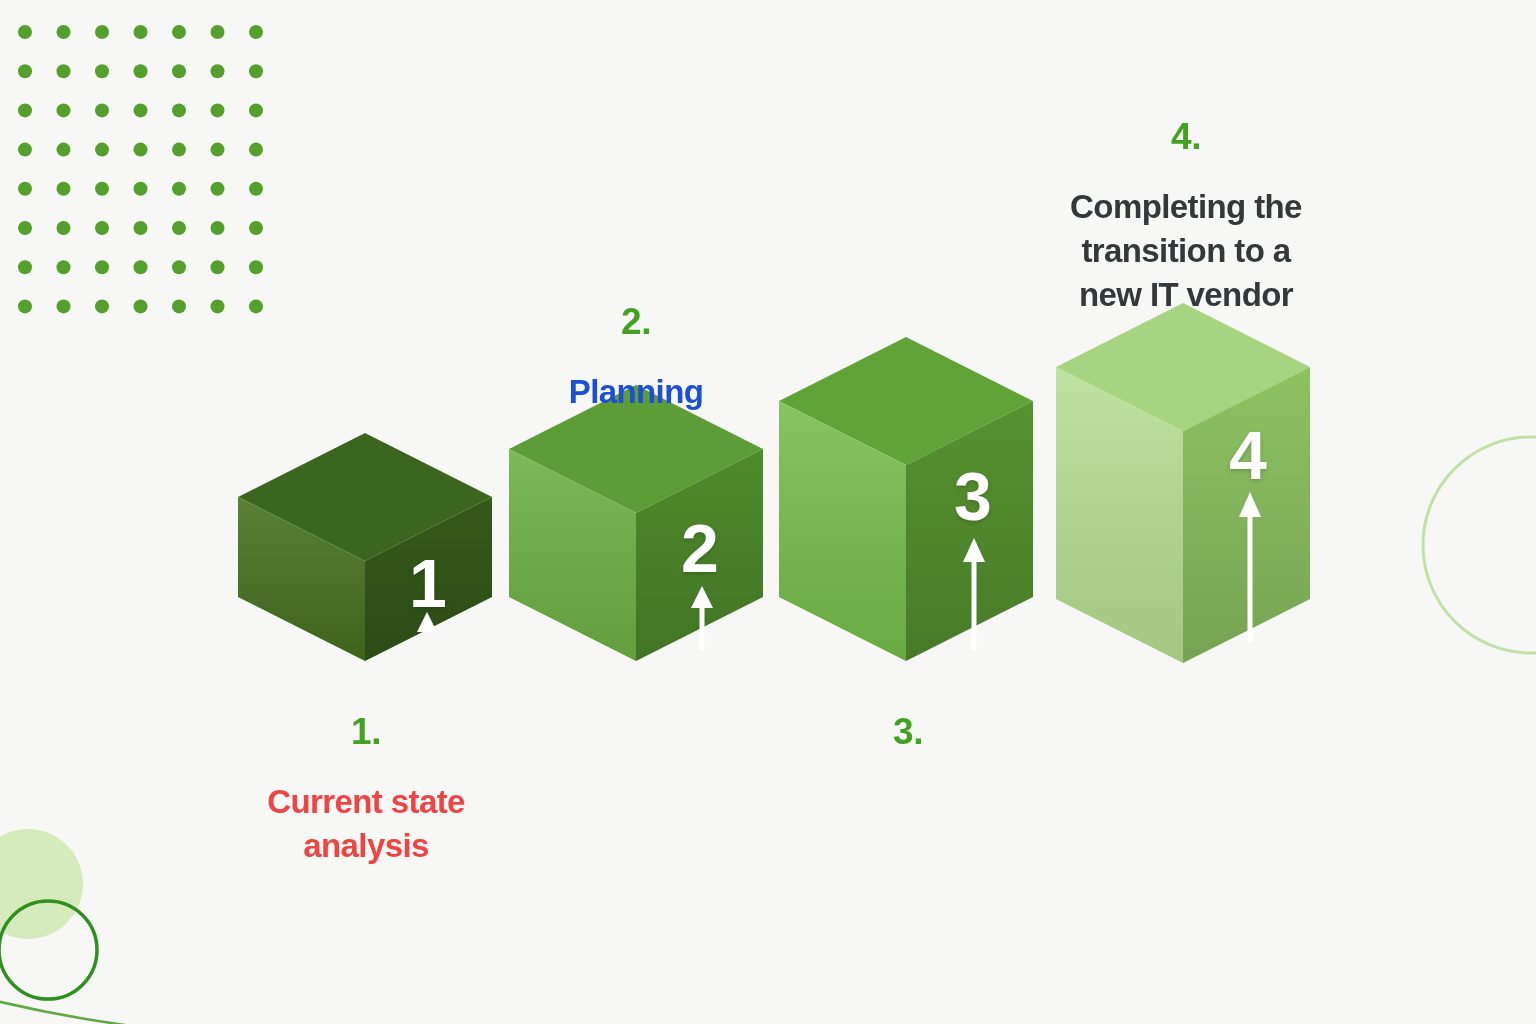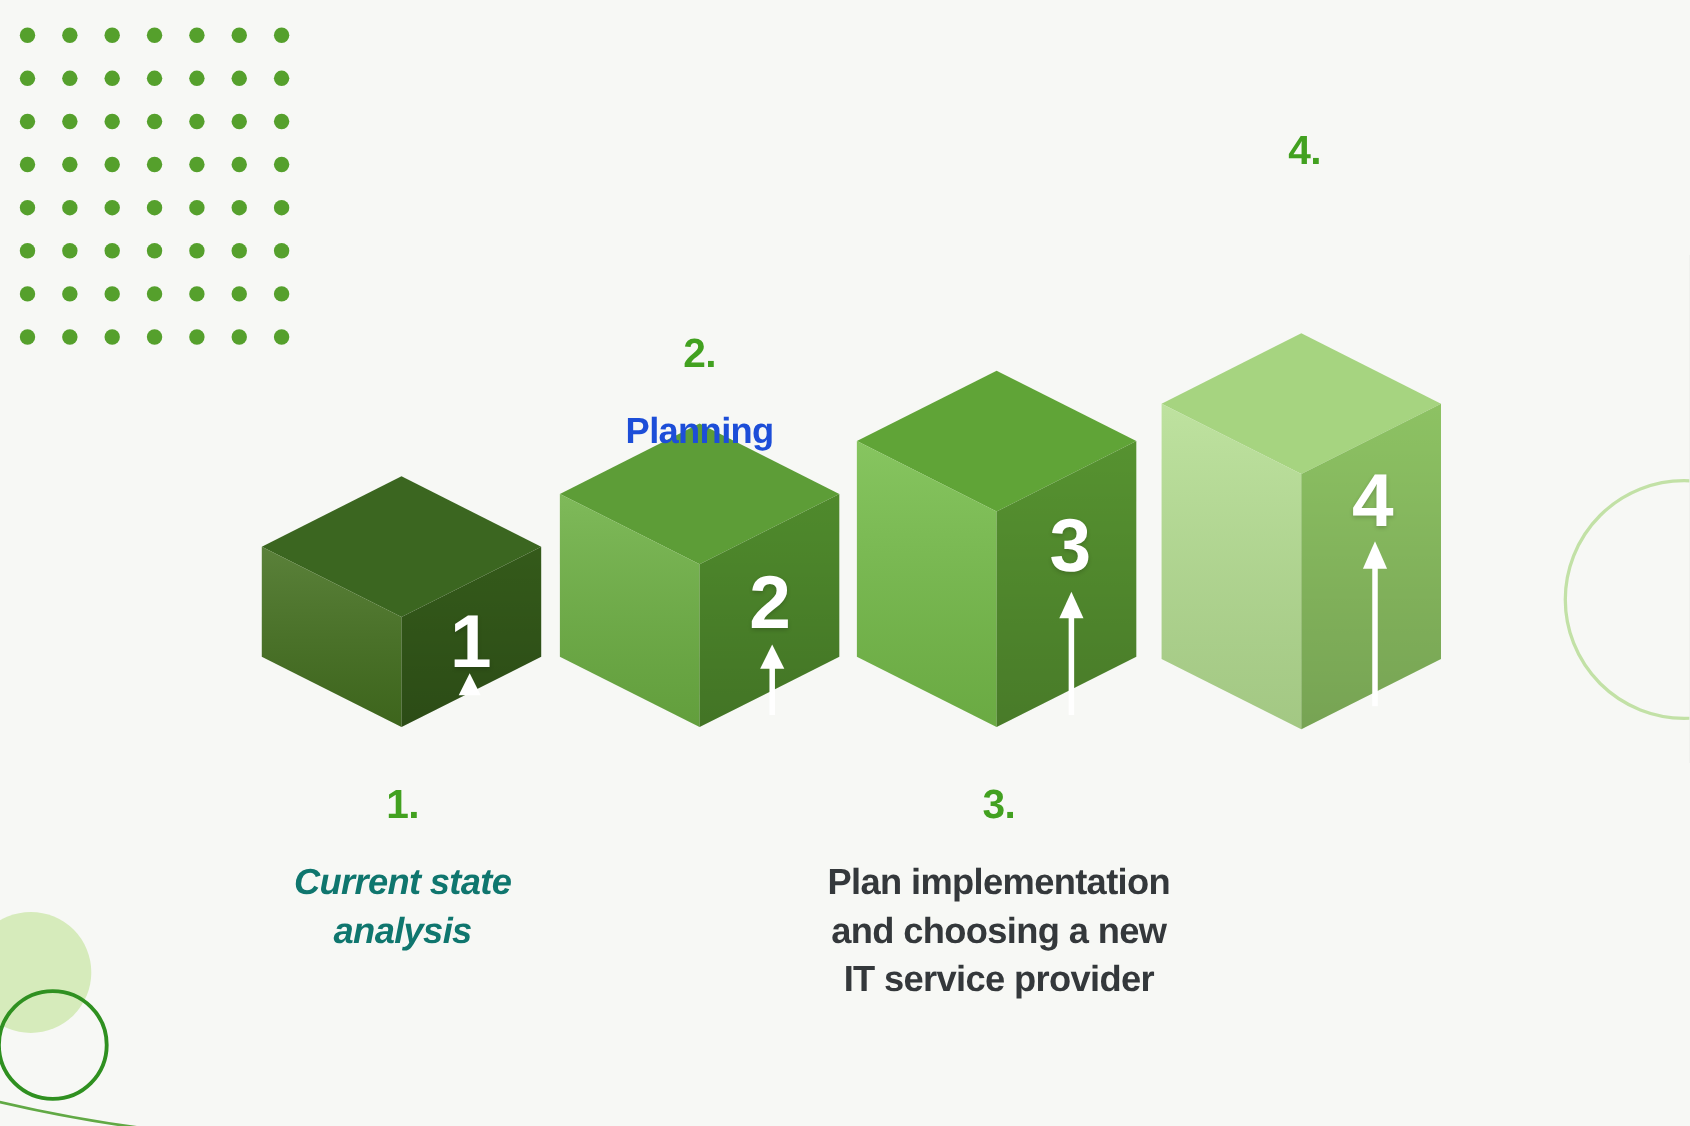--- a/index.html
+++ b/index.html
@@ -167,33 +167,33 @@
     </g>
   </svg>
 
   <div class="cube-digit" style="left:428px;top:583px;">1</div>
   <div class="cube-digit" style="left:700px;top:548px;">2</div>
   <div class="cube-digit" style="left:973px;top:496px;">3</div>
   <div class="cube-digit" style="left:1248px;top:455px;">4</div>
 
   <div class="step-label" style="left:366px;top:693px;">
     <div class="step-num" style="color: rgb(66, 161, 32);">1.</div>
-    <div class="step-title" style="color: #0f766e; font-style: italic;">Current state
+    <div class="step-title" style="color: #ef4444;">Current state
 analysis</div>
   </div>
 
   <div class="step-label" style="left:636px;top:283px;">
     <div class="step-num" style="color: rgb(66, 161, 32);">2.</div>
     <div class="step-title" style="color: #1d4ed8;">Planning</div>
   </div>
 
   <div class="step-label" style="left:908px;top:693px;">
     <div class="step-num" style="color: rgb(66, 161, 32);">3.</div>
-    <div class="step-title" style="color: rgb(52, 56, 59);">Plan implementation
-and choosing a new
-IT service provider</div>
   </div>
 
   <div class="step-label" style="left:1186px;top:98px;">
     <div class="step-num" style="color: rgb(66, 161, 32);">4.</div>
+    <div class="step-title" style="color: rgb(52, 56, 59);">Completing the
+transition to a
+new IT vendor</div>
   </div>
 
 </div>
 
 </body></html>

